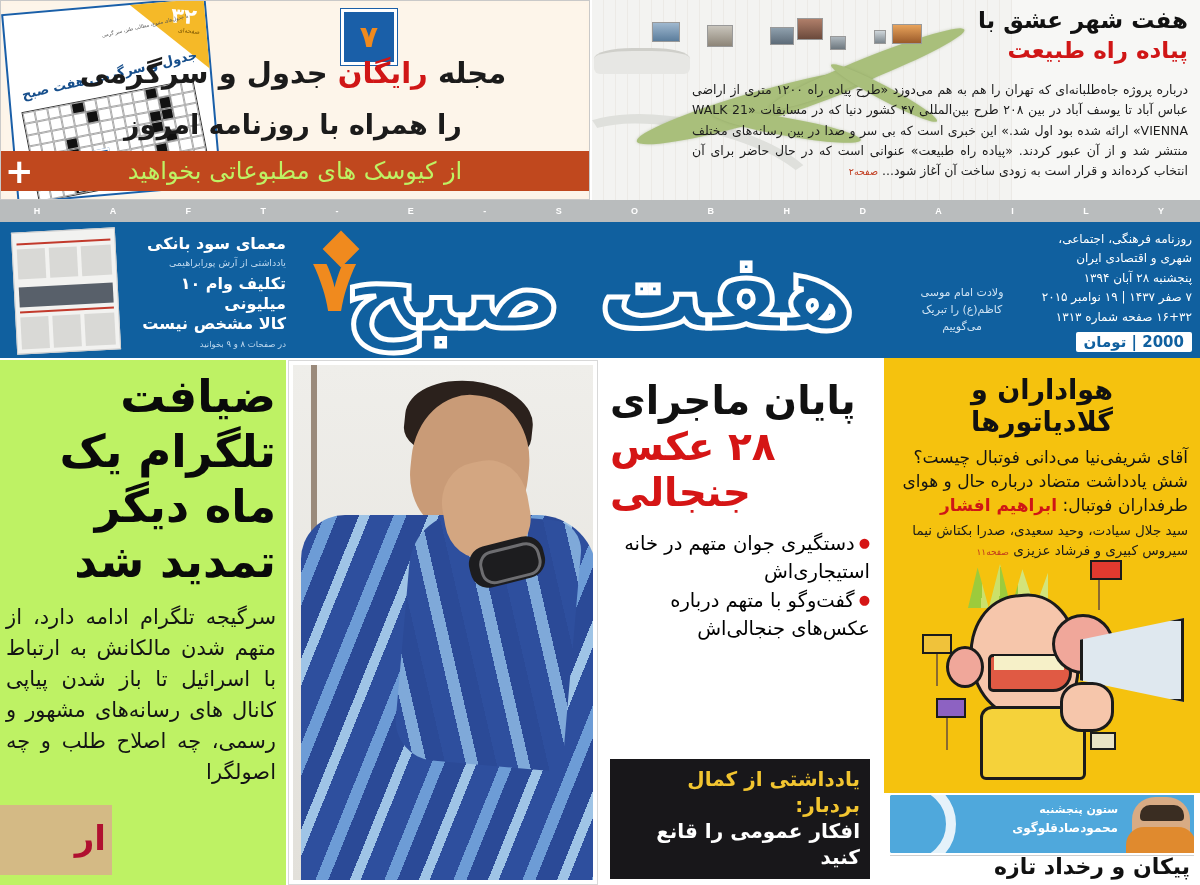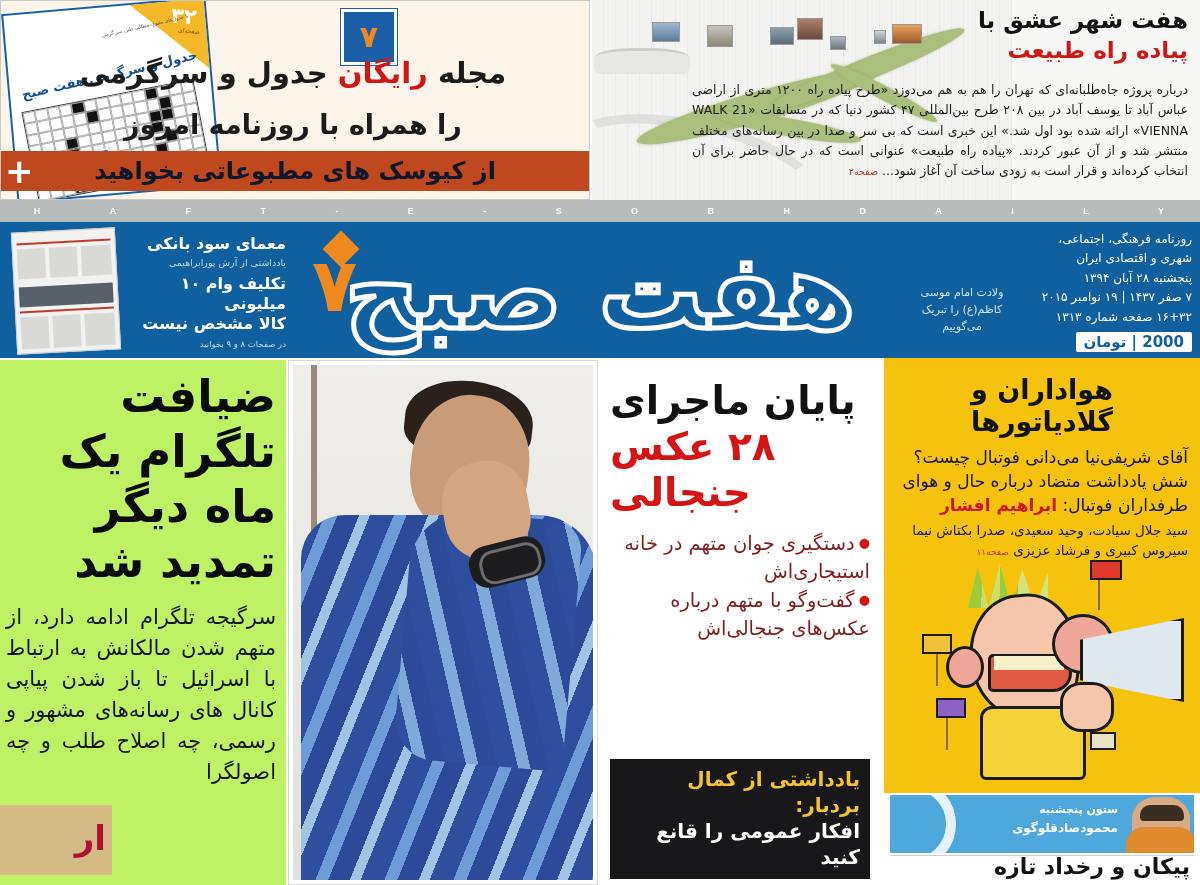--- a/index.html
+++ b/index.html
@@ -73,21 +73,21 @@
   .ad-line1 .red { color: #d01616; }
   .ad-line2 {
     position: absolute; right: 16px; top: 108px; width: 560px; text-align: center;
     font-size: 27px; font-weight: 700; color: #1b1b1b; line-height: 1.15;
     direction: rtl;
   }
   .ad-strip {
     position: absolute; left: 0; bottom: 8px; width: 100%; height: 40px;
     background: #c0481e; display: flex; align-items: center; justify-content: center;
   }
-  .ad-strip span { color: #0f172a; font-size: 24px; font-weight: 700; direction: rtl; }
+  .ad-strip span { color: #bef264; font-size: 24px; font-weight: 400; direction: rtl; }
   .ad-plus {
     position: absolute; left: 4px; bottom: 10px; color: #fff; font-size: 34px;
     font-weight: 700; line-height: 36px;
   }
 
   
   .topfeat {
     position: absolute; left: 592px; top: 0; width: 608px; height: 200px;
     background: #f7f7f5; overflow: hidden;
   }
@@ -265,21 +265,21 @@
     position: absolute; left: 600px; top: 360px; width: 282px; height: 525px;
     background: #ffffff; overflow: hidden; direction: rtl;
   }
   .cc-title {
     padding: 18px 12px 0 10px; text-align: left; color: #111;
     font-size: 39px; font-weight: 700; line-height: 1.18;
   }
   .cc-title .red { color: #d51515; }
   .cc-bullets {
     padding: 14px 12px 0 10px; text-align: right; font-size: 19.5px;
-    line-height: 1.45; color: #7f1d1d;
+    line-height: 1.45; color: #000000;
   }
   .cc-bullets li { list-style: none; }
   .cc-bullets li::before {
     content: "\25CF"; color: #d51515; font-size: 13px;
     display: inline-block; margin-left: 4px; vertical-align: 3px;
   }
   .cc-blackbox {
     position: absolute; left: 10px; right: 12px; bottom: 6px;
     background: #18171a; padding: 7px 10px 9px; text-align: right;
   }

